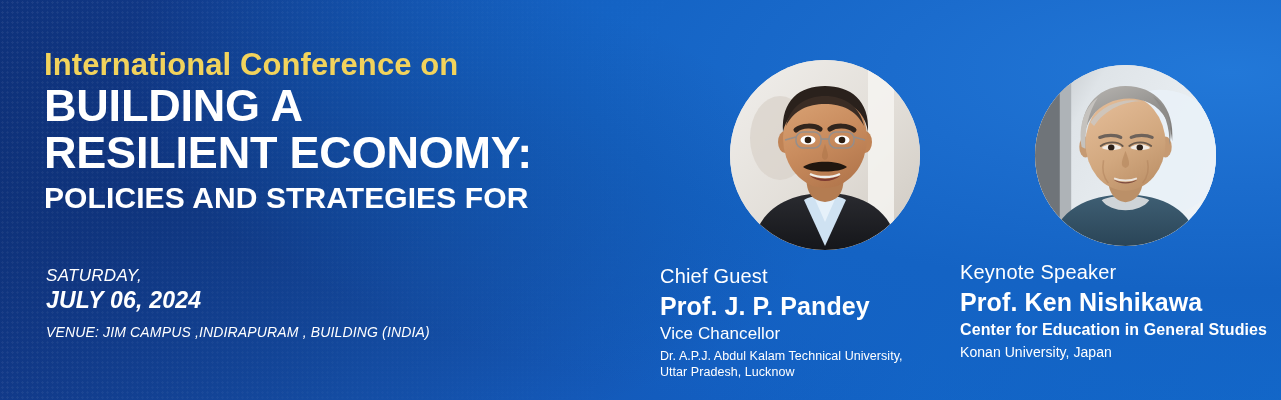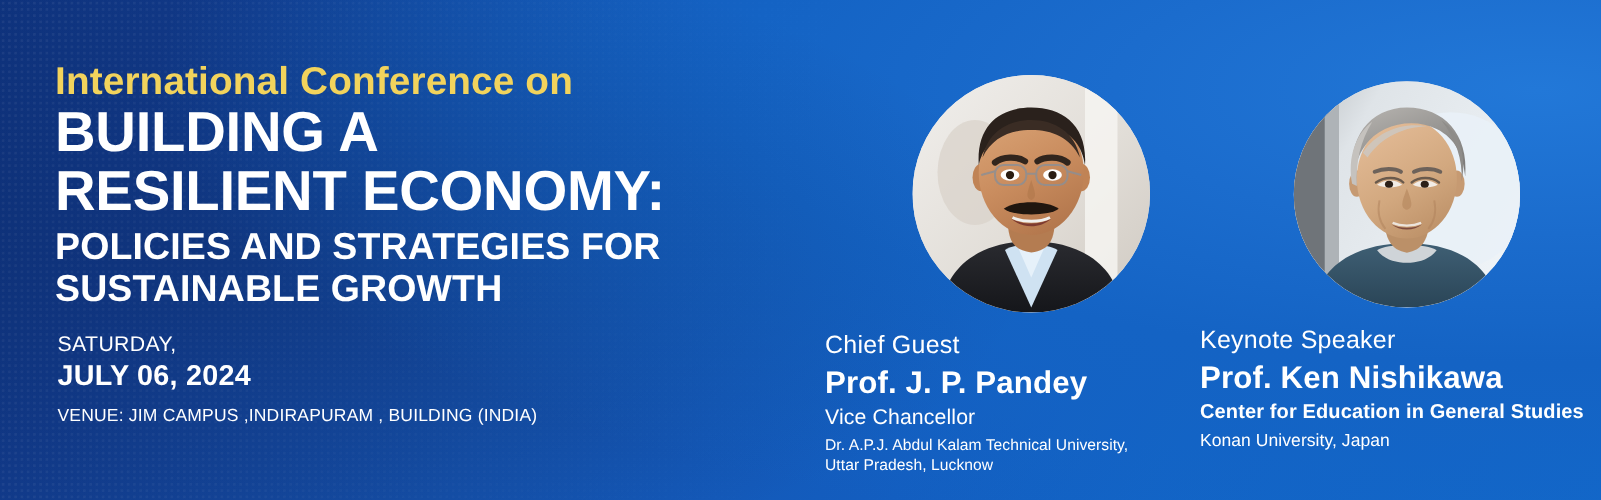--- a/index.html
+++ b/index.html
@@ -79,20 +79,21 @@
     letter-spacing: 0.1px;
     margin: 5px 0 0 0;
   }
   .subtitle .sl { display: block; }
 
   .date-block {
     position: absolute;
     left: 46px;
     top: 266px;
     width: 520px;
+    font-style: italic;
   }
   .date-day {
     color: #ffffff;
     font-size: 17px;
     font-weight: 400;
     letter-spacing: 0.3px;
     line-height: 1.18;
     margin: 0;
   }
   .date-full {
@@ -193,21 +194,20 @@
   <div class="bg-vignette"></div>
 
   <div class="left-block">
     <p class="eyebrow">International Conference on</p>
     <h1 class="title-main">
       <span class="tl">BUILDING A</span>
       <span class="tl">RESILIENT ECONOMY:</span>
     </h1>
     <h2 class="subtitle">
       <span class="sl">POLICIES AND STRATEGIES FOR</span>
-      <span class="sl">SUSTAINABLE GROWTH</span>
     </h2>
   </div>
 
   <div class="date-block">
     <p class="date-day">SATURDAY,</p>
     <p class="date-full">JULY 06, 2024</p>
     <p class="venue">VENUE: JIM CAMPUS ,INDIRAPURAM , BUILDING (INDIA)</p>
   </div>
 
   <div class="speakers">

